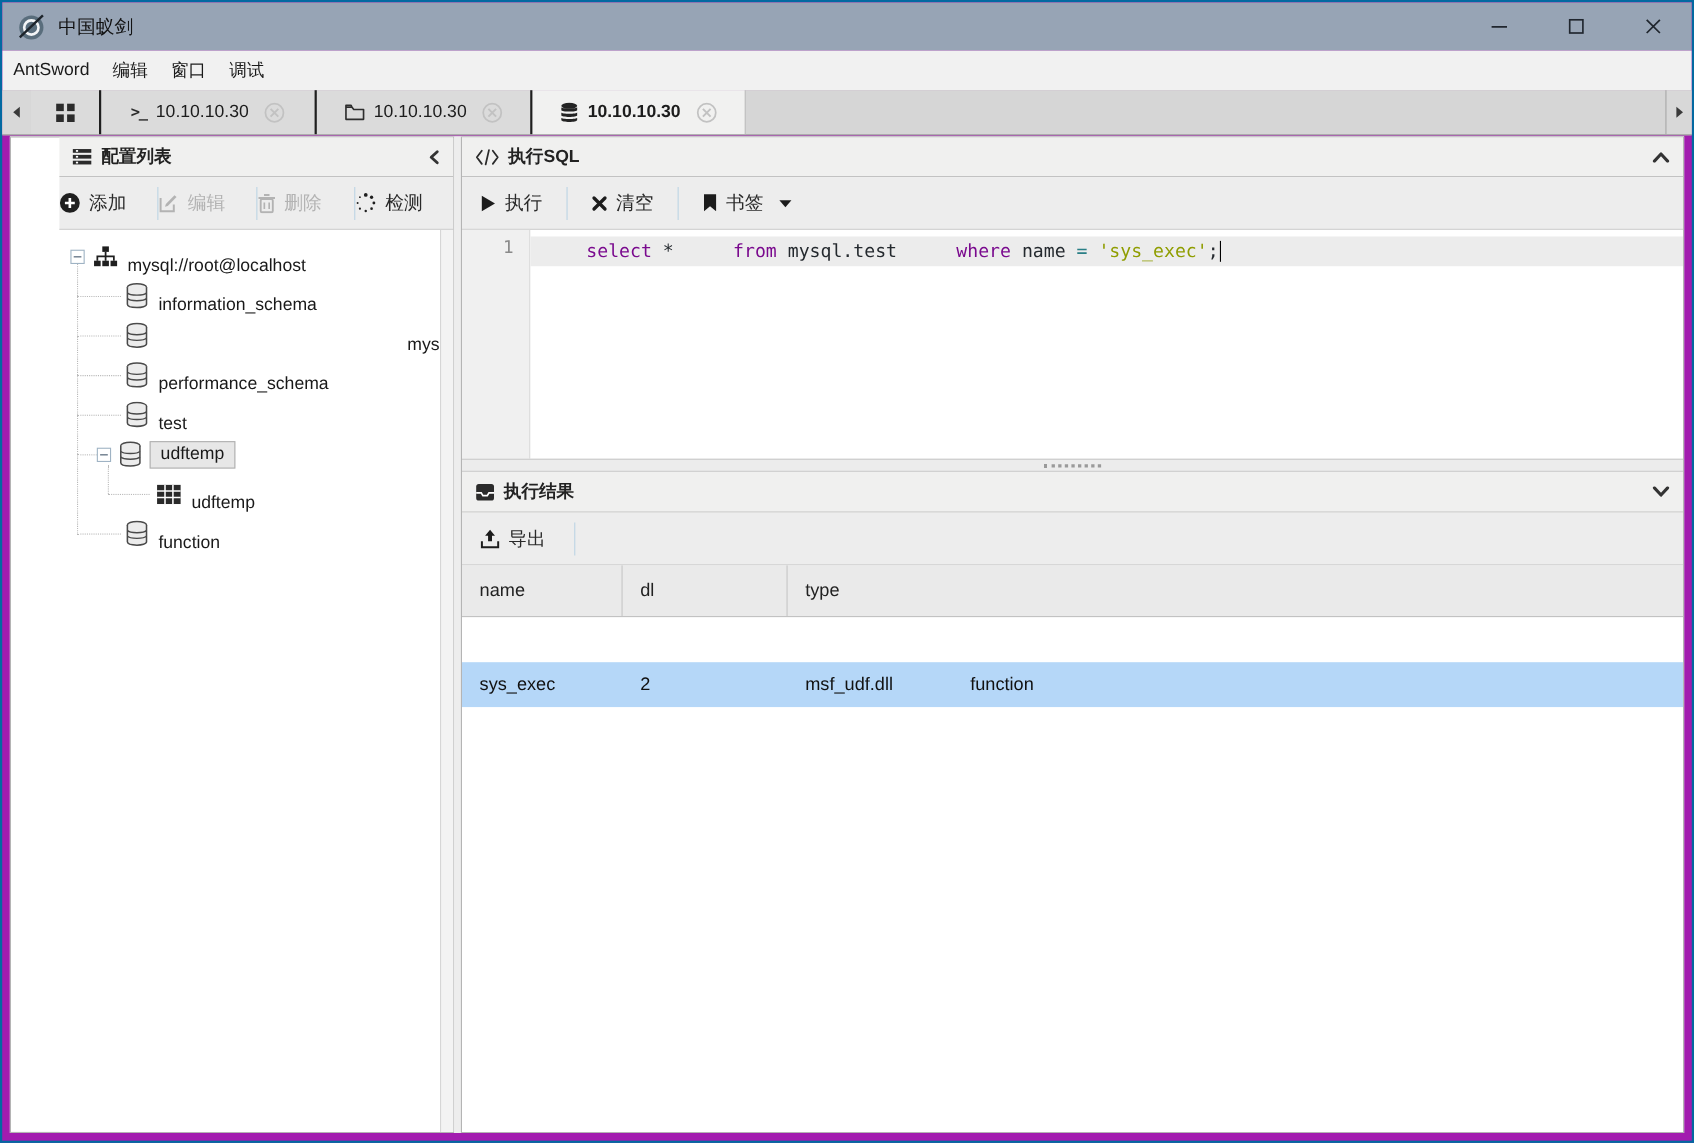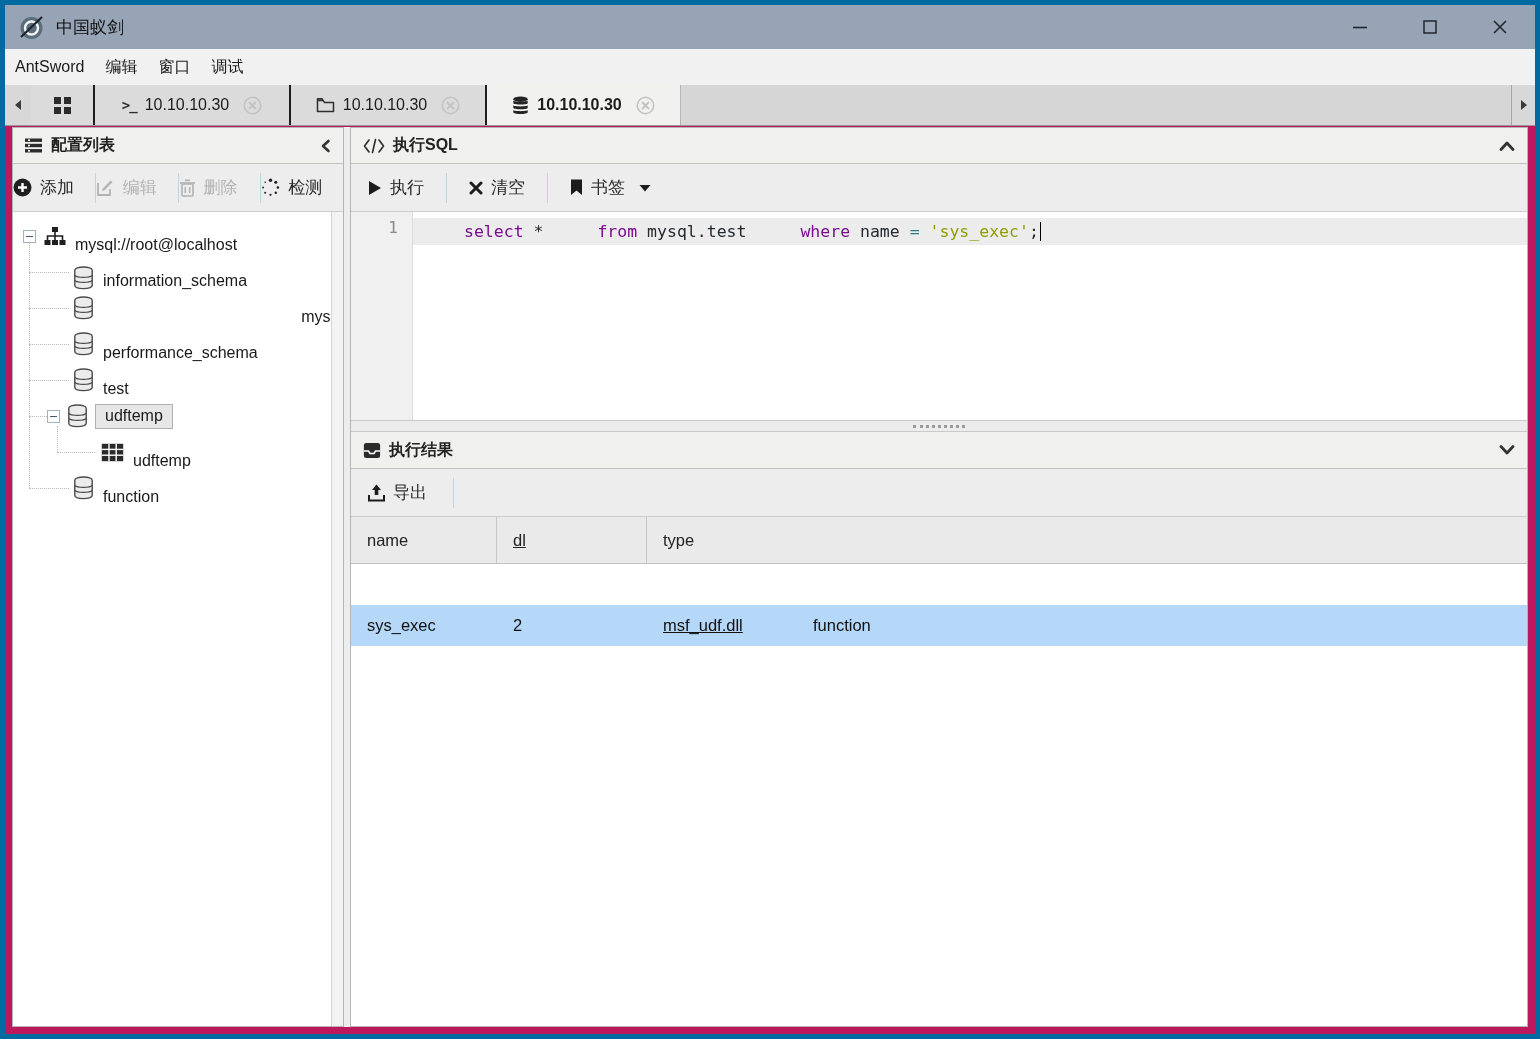--- a/index.html
+++ b/index.html
@@ -1,20 +1,20 @@
 <!DOCTYPE html>
 <html><head>
 <meta charset="utf-8">
 <style>
   * { margin:0; padding:0; box-sizing:border-box; }
   html,body { background:#dfe3e8; }
   body { font-family:"Liberation Sans","DejaVu Sans",sans-serif; }
 
-  .window{ position:relative; width:1540px; height:1039px; background:#be185d;
-    border:5px solid #0369a1; overflow:hidden; font-size:16px; color:#1d1d1d;}
+  .window{ position:relative; width:1540px; height:1039px; background:#a21caf;
+    border:2px solid #0369a1; overflow:hidden; font-size:16px; color:#1d1d1d;}
 
   
   .titlebar{ height:44px; background:#97a4b5; display:flex; align-items:center; padding-left:13px; }
   .logo{ width:27px; height:27px; position:relative; flex:0 0 auto;}
   .title-text{ margin-left:11px; font-size:17px; color:#111; }
   .win-controls{ position:absolute; top:0; right:0; height:44px; display:flex; }
   .win-btn{ width:70px; height:44px; display:flex; align-items:center; justify-content:center; }
 
   
   .menubar{ height:36px; background:#f1f1f1; display:flex; align-items:center; padding-left:10px; }
@@ -29,21 +29,21 @@
   .tab-grid{ width:62px; }
   .tab-w{ width:196px; }
   .tab.active{ background:#f1f1f0; font-weight:bold; border-right:1px solid #b5b5b5;}
   .tab-label{ margin:0 6px 0 8px; font-size:16px; color:#1c1c1c; }
   .tab-close{ margin-left:8px; display:flex; }
   .tabbar-fill{ flex:1; background:#d6d6d6; }
   .term-glyph{ font-family:"DejaVu Sans Mono",monospace; font-size:14px; font-weight:bold; color:#2c2c2c; letter-spacing:-1px;}
 
   
   .main{ position:absolute; top:122px; left:7px; right:7px; bottom:7px; display:flex; background:#fff; }
-  .left-panel{ width:332px; flex:0 0 auto; border:1px solid #b4b4b4; display:flex; flex-direction:column; background:#fff;}
+  .left-panel{ width:404px; flex:0 0 auto; border:1px solid #b4b4b4; display:flex; flex-direction:column; background:#fff;padding-left:44px;}
   .v-splitter{ width:6px; flex:0 0 auto; background:#ededed; }
   .right-panel{ flex:1; border:1px solid #b4b4b4; display:flex; flex-direction:column; background:#fff;}
 
   .panel-header{ height:36px; flex:0 0 auto; background:#f0f0ef; border-bottom:1px solid #c2c2c2;
      display:flex; align-items:center; padding:0 12px; font-weight:bold; font-size:16px; color:#222;}
   .panel-header .spacer{ flex:1; }
   .toolbar{ height:48px; flex:0 0 auto; background:#ededed; border-bottom:1px solid #cdcdcd;
      display:flex; align-items:center; }
   .tb-divider{ width:0; height:30px; border-left:1px solid #bcd4e4; flex:0 0 auto;}
   .tb-btn{ display:flex; align-items:center; gap:8px; font-size:17px; color:#2a2a2a; }
@@ -80,21 +80,21 @@
   .h-splitter .dots{ width:52px; height:0; border-top:3px dotted #9a9a9a; }
 
   
   .results-toolbar{ padding-left:17px; }
   .results-toolbar .tb-divider{ margin-left:26px; }
   .grid-table{ flex:0 0 auto; }
   .tr{ display:flex; align-items:stretch; }
   .tr.head{ height:47px; background:#eaeaea; border-bottom:1px solid #c2c2c2; color:#222; }
   .tr.row-sel{ height:41px; background:#b5d7f8; color:#111;margin-top:41px; }
   .td{ display:flex; align-items:center; padding-left:16px; font-size:16.5px; }
-  .c0{ width:146px; flex:0 0 auto;} .c1{ width:150px; flex:0 0 auto;} .c2{ width:150px; flex:0 0 auto;text-decoration:underline;} .c3{ flex:1;}
+  .c0{ width:146px; flex:0 0 auto;} .c1{ width:150px; flex:0 0 auto;} .c2{ width:150px; flex:0 0 auto;} .c3{ flex:1;}
   .tr.head .td{ border-right:1px solid #c6c6c6; }
   .tr.head .td.c3{ border-right:none; }
   .table-rest{ flex:1; background:#fff; }
 
   .icon{ display:inline-flex; align-items:center; justify-content:center; flex:0 0 auto; }
 </style>
 </head>
 <body>
 
 <div class="window">
@@ -301,21 +301,21 @@
               <rect x="8" y="1" width="6" height="5" fill="#1f1f1f"></rect>
               <path d="M11 6 L11 10 M3.5 14 L3.5 10 L18.5 10 L18.5 14 M11 10 L11 14" stroke="#1f1f1f" stroke-width="1.6" fill="none"></path>
               <rect x="0.5" y="14" width="6" height="5" fill="#1f1f1f"></rect>
               <rect x="8" y="14" width="6" height="5" fill="#1f1f1f"></rect>
               <rect x="15.5" y="14" width="6" height="5" fill="#1f1f1f"></rect>
             </svg>
           </span>
           <span class="tree-label">mysql://root@localhost</span>
         </div>
 
-        <div class="tree-row" style="padding-left:60px;align-items:flex-end;">
+        <div class="tree-row" style="padding-left:60px;">
           <span class="icon">
             <svg width="21" height="24" viewBox="0 0 21 24">
               <ellipse cx="10.5" cy="4.2" rx="8.7" ry="3.2" fill="#ececec" stroke="#4a4a4a" stroke-width="1.4"></ellipse>
               <path d="M1.8 4.2 L1.8 19.6 C1.8 23.6 19.2 23.6 19.2 19.6 L19.2 4.2" fill="#ececec" stroke="#4a4a4a" stroke-width="1.4"></path>
               <path d="M1.8 9.3 C4 12 17 12 19.2 9.3 M1.8 14.4 C4 17.1 17 17.1 19.2 14.4" fill="none" stroke="#4a4a4a" stroke-width="1.3"></path>
             </svg>
           </span>
           <span class="tree-label">information_schema</span>
         </div>
 

